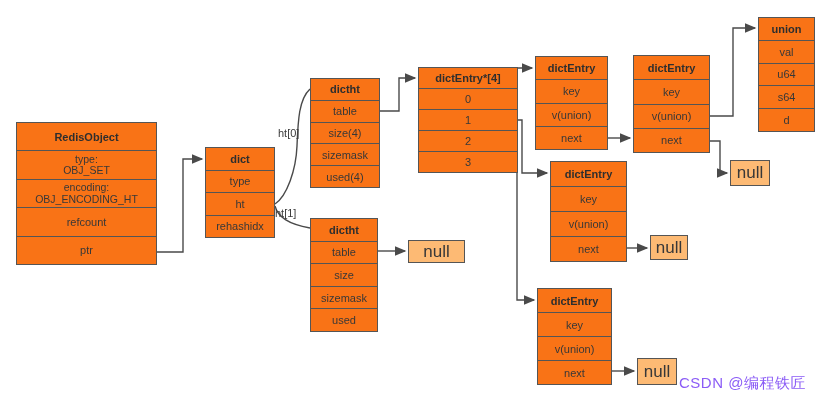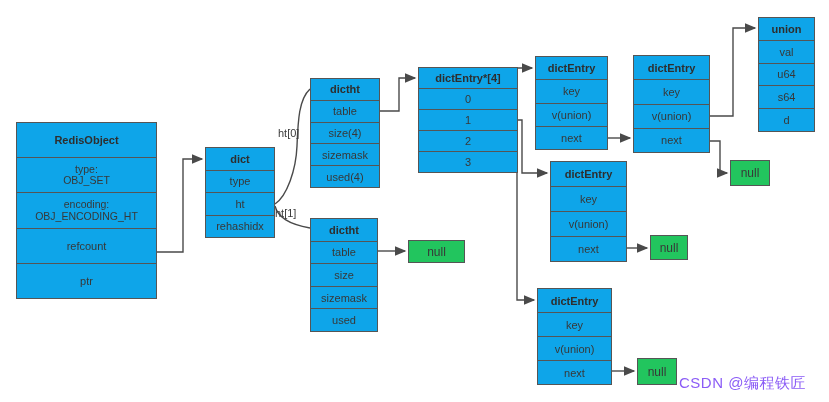--- a/index.html
+++ b/index.html
@@ -3,34 +3,34 @@
 <meta charset="utf-8">
 <style>
   html,body{margin:0;padding:0;background:#fff;}
   .canvas{
     position:relative;width:829px;height:402px;background:#ffffff;overflow:hidden;
     font-family:"Liberation Sans",sans-serif;
   }
   svg.wires{position:absolute;left:0;top:0;width:829px;height:402px;pointer-events:none;}
   .box{
     position:absolute;display:flex;flex-direction:column;box-sizing:border-box;
-    background:#0ea5e9;border:1.5px solid #555;
+    background:#f97316;border:1.5px solid #555;
   }
   .cell{
     flex:1;display:flex;align-items:center;justify-content:center;
     border-top:1.2px solid #555;font-size:11px;color:#383838;
     text-align:center;line-height:12px;white-space:nowrap;
   }
   .cell:first-child{border-top:none;}
   .title{font-weight:bold;font-size:11px;color:#2e2e2e;}
   .multi{flex-direction:column;font-size:10.5px;line-height:11.5px;}
   .nullbox{
     position:absolute;display:flex;align-items:center;justify-content:center;
-    box-sizing:border-box;background:#22c55e;border:1.5px solid #555;
-    font-size:12px;color:#383838;
+    box-sizing:border-box;background:#fdba74;border:1.5px solid #555;
+    font-size:17px;color:#383838;
   }
   .edge-label{position:absolute;font-size:11px;color:#3a3a3a;}
   .watermark{position:absolute;font-size:15px;color:#8b5cf6;letter-spacing:0.5px;}
 </style>
 </head>
 <body>
 
 <div class="canvas">
 
   <svg class="wires" viewBox="0 0 829 402">
@@ -49,21 +49,21 @@
       <path d="M495,120 L522,120 L522,173 L547,173" marker-end="url(#arr)"></path>
       <path d="M495,141 L517,141 L517,300 L534,300" marker-end="url(#arr)"></path>
       <path d="M608,138 L630,138" marker-end="url(#arr)"></path>
       <path d="M710,116 L733,116 L733,28 L755,28" marker-end="url(#arr)"></path>
       <path d="M710,141 L720,141 L720,173 L727,173" marker-end="url(#arr)"></path>
       <path d="M627,248 L647,248" marker-end="url(#arr)"></path>
       <path d="M612,371 L634,371" marker-end="url(#arr)"></path>
     </g>
   </svg>
 
-  <div class="box" style="left:16px;top:122px;width:141px;height:177px;">
+  <div class="box" style="left:16px;top:122px;width:141px;height:143px;">
     <div class="cell title">RedisObject</div>
     <div class="cell multi">
       <span>type:</span>
       <span>OBJ_SET</span>
     </div>
     <div class="cell multi">
       <span>encoding:</span>
       <span>OBJ_ENCODING_HT</span>
     </div>
     <div class="cell">refcount</div>

